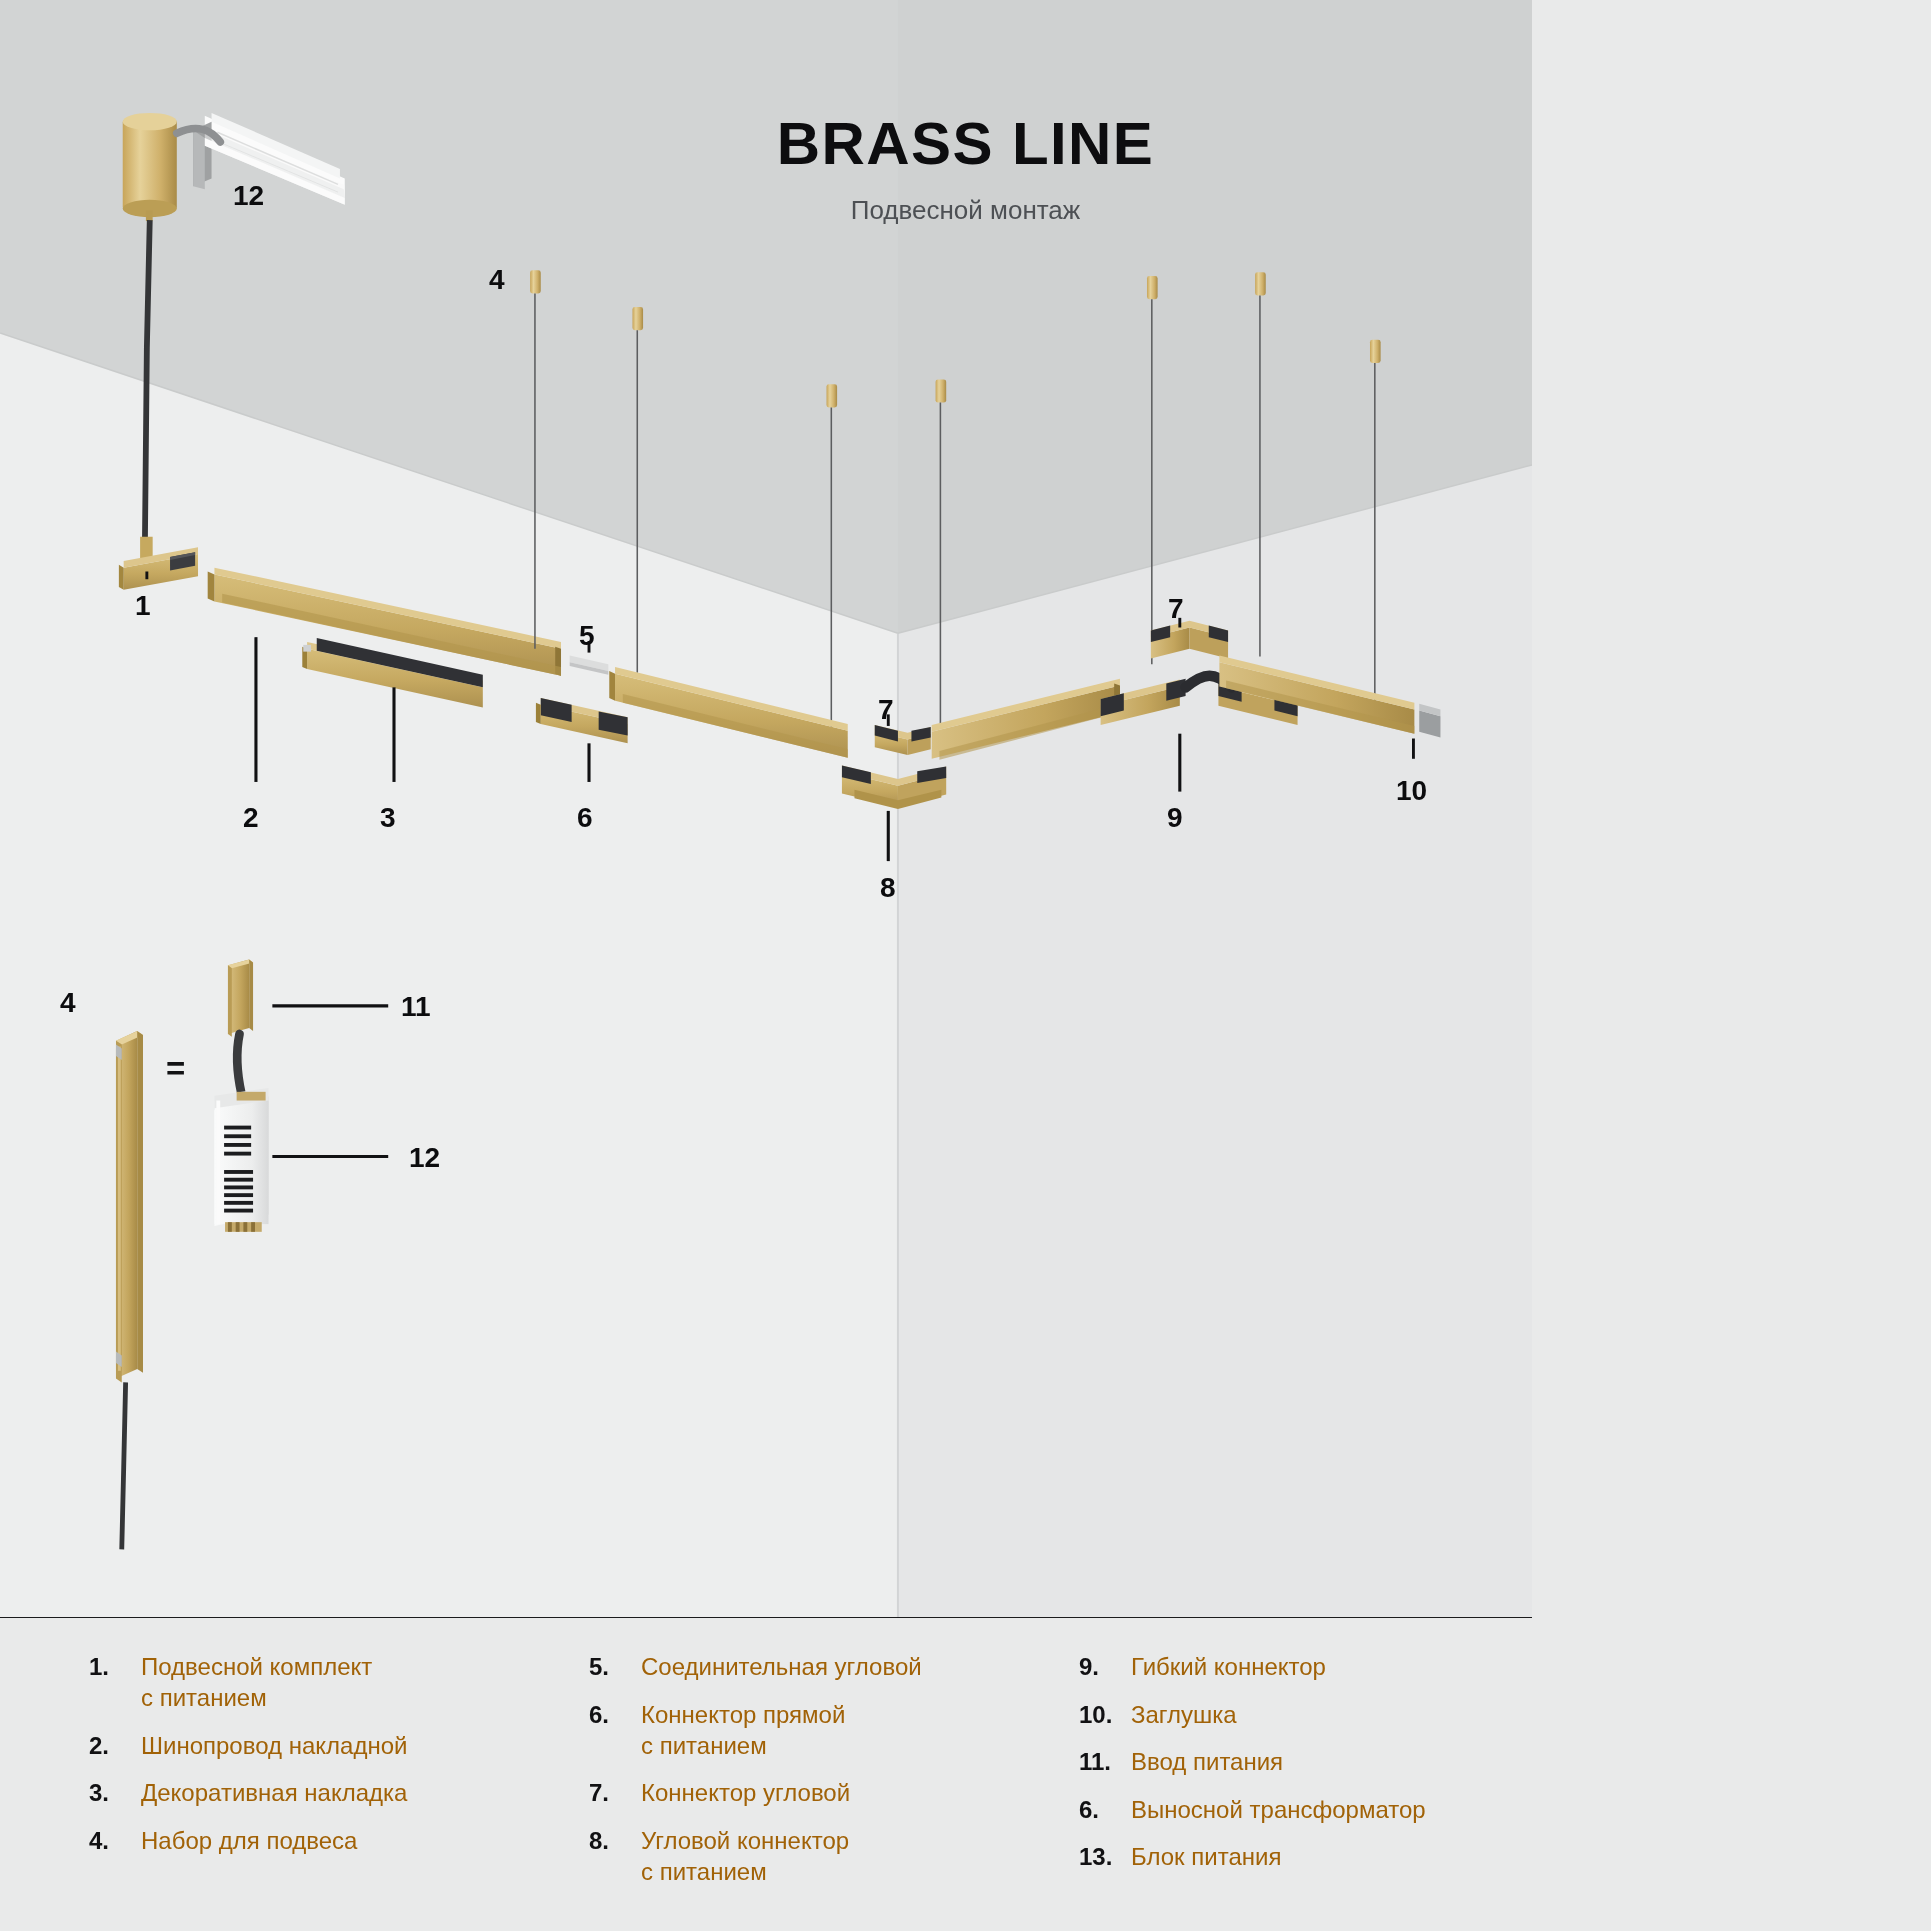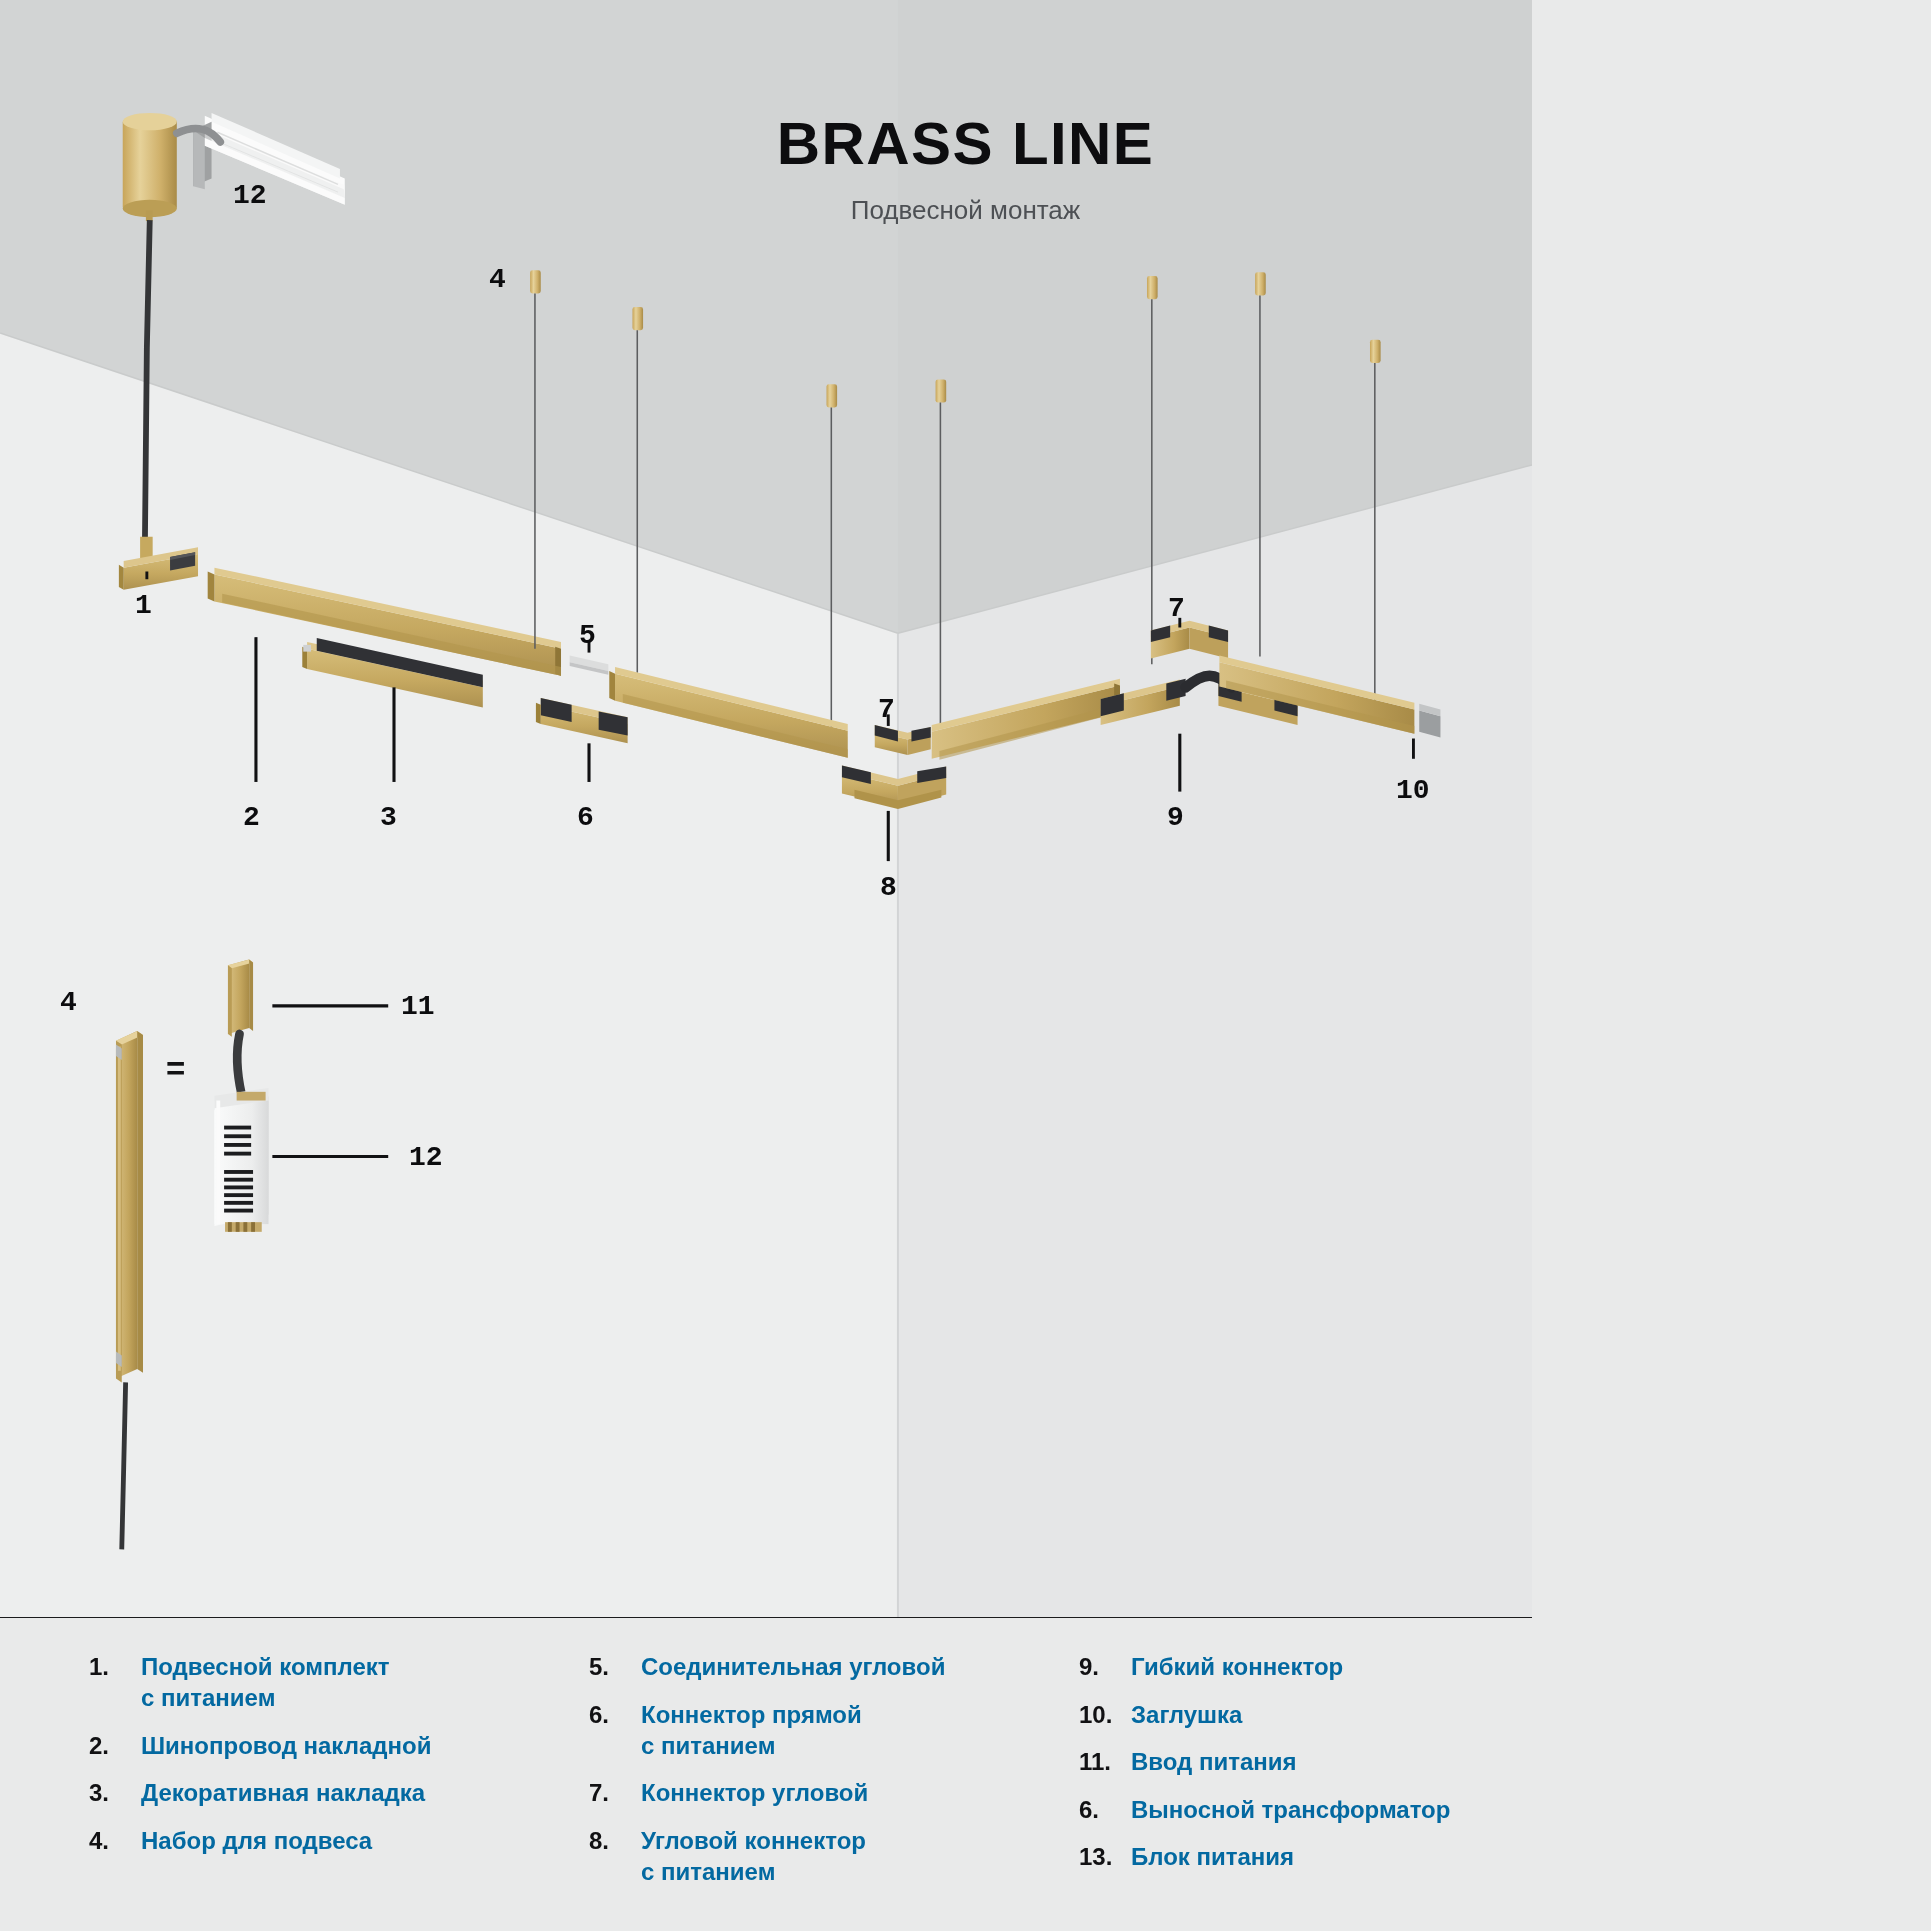--- a/index.html
+++ b/index.html
@@ -21,21 +21,21 @@
     font-size:60px;font-weight:bold;letter-spacing:1.4px;color:#0d0d0f;
     line-height:1;margin:0;
   }
   .subtitle{
     font-size:26px;color:#4d5054;margin-top:23px;line-height:1;font-weight:400;
   }
 
   
   .callout{
     position:absolute;font-size:28px;font-weight:bold;color:#0c0c0e;
-    line-height:1;white-space:nowrap;font-family:Liberation Mono, monospace;
+    line-height:1;white-space:nowrap;
   }
   .eqsign{
     position:absolute;font-size:33px;font-weight:bold;color:#121214;line-height:1;
   }
 
   
   .legend{
     position:absolute;left:0;top:1617px;width:1931px;height:314px;
     background:#e9eaea;
     border-top:1.9px solid #1b1b1d;
@@ -49,21 +49,21 @@
   .legend-col.c2{left:589px;width:415px;}
   .legend-col.c3{left:1079px;width:454px;}
   .legend-item{
     display:flex;align-items:flex-start;margin-bottom:16.4px;
   }
   .legend-num{
     flex:0 0 auto;width:52px;font-size:24px;font-weight:bold;color:#111113;
     line-height:1.30;
   }
   .legend-label{
-    font-size:24px;font-weight:bold;color:#0369a1;line-height:1.30;
+    font-size:24px;font-weight:normal;color:#a16207;line-height:1.30;
     white-space:pre-line;
   }
 </style>
 </head>
 <body>
 
 <div id="root">
 
   <div class="scene">
     <svg width="1931" height="1617" viewBox="0 0 2000 1675">

